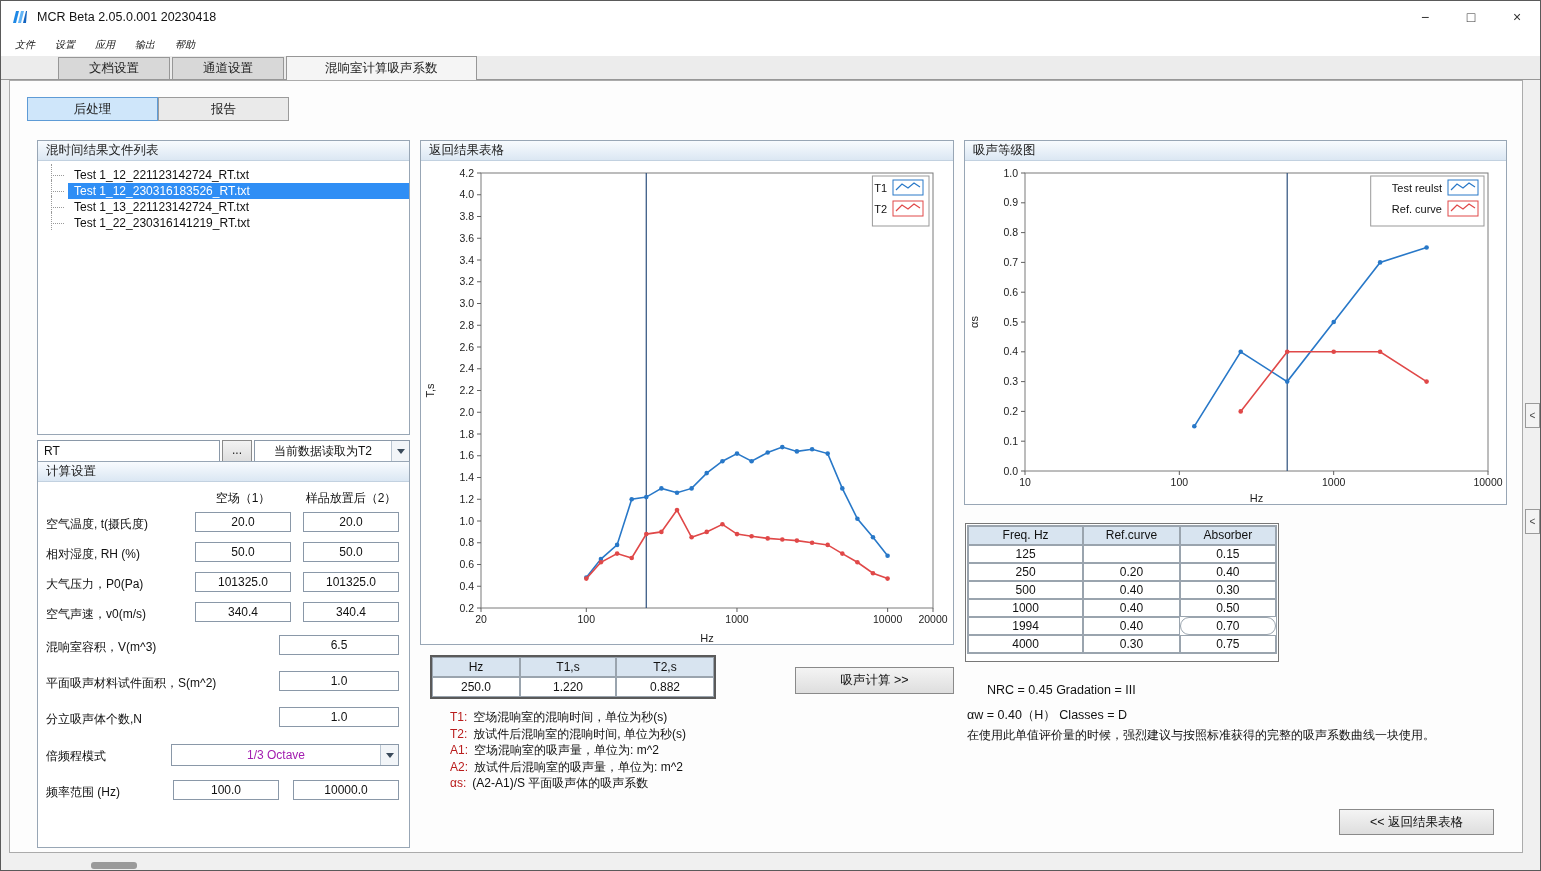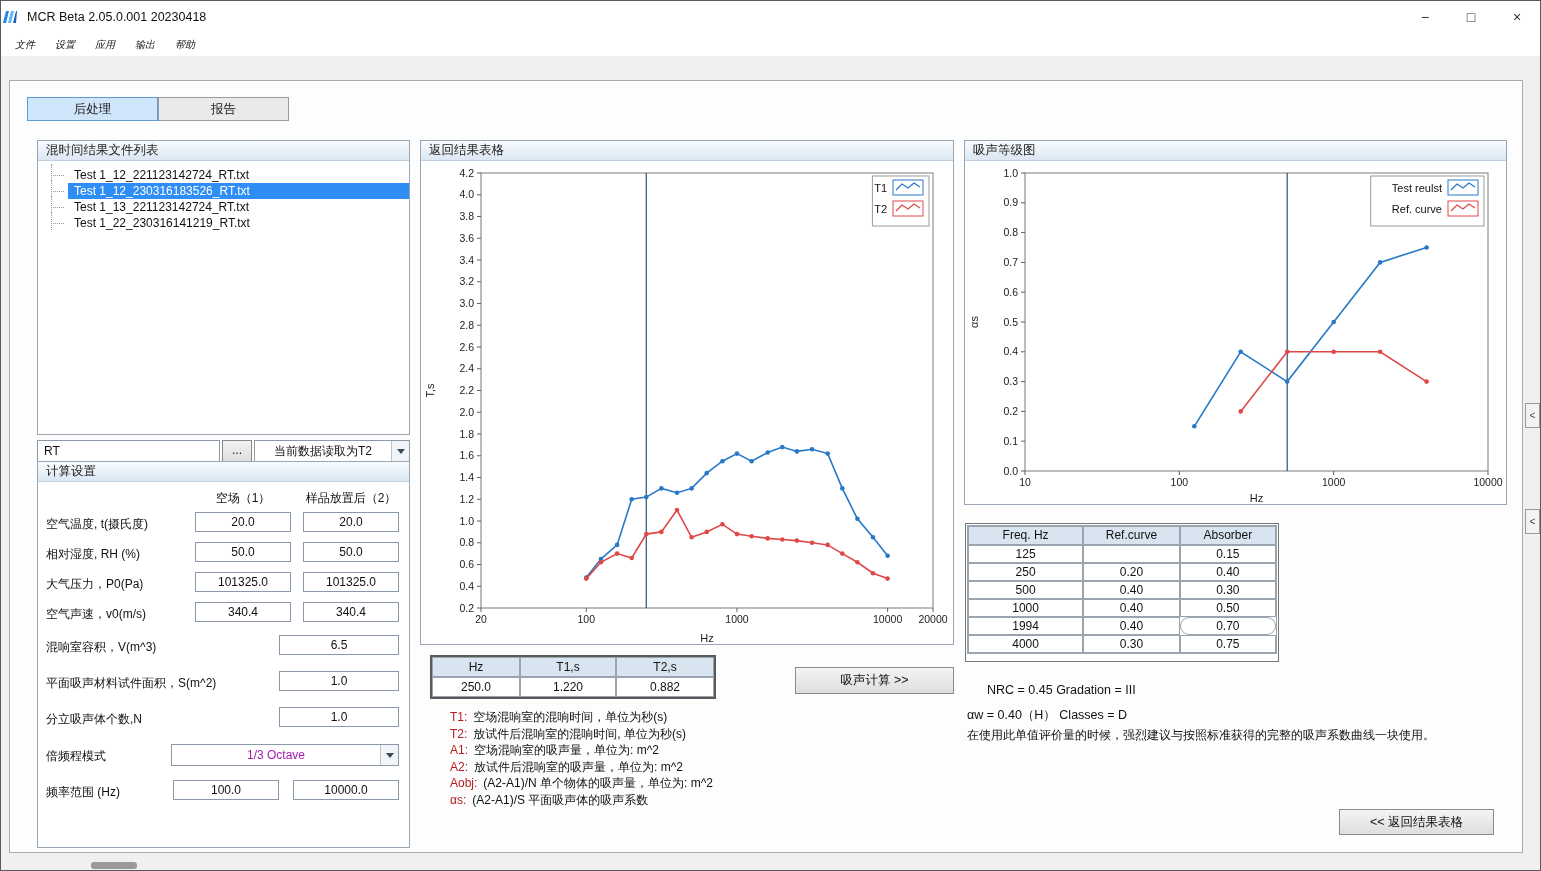--- a/index.html
+++ b/index.html
@@ -1,21 +1,21 @@
 <!DOCTYPE html>
 <html><head>
 <meta charset="utf-8">
 <style>
   *{margin:0;padding:0;box-sizing:border-box;}
   html,body{width:100%;height:100%;}
   body{font-family:"Liberation Sans","DejaVu Sans",sans-serif;background:#777;overflow:hidden;}
   .window{position:relative;width:1541px;height:871px;background:#f0f0f0;border:1px solid #5a5a5a;overflow:hidden;}
 
   
-  .titlebar{height:32px;background:#ffffff;display:flex;align-items:center;}
+  .titlebar{height:32px;background:#ffffff;display:flex;align-items:center;padding-left:10px;}
   .logo{width:18px;height:18px;margin-right:8px;flex:0 0 auto;}
   .title-text{font-size:12.5px;color:#111;}
   .win-controls{margin-left:auto;display:flex;height:32px;}
   .win-btn{width:46px;height:32px;display:flex;align-items:center;justify-content:center;font-size:14px;color:#333;cursor:default;}
 
   
   .menubar{height:23px;background:#ffffff;display:flex;align-items:center;padding-left:4px;}
   .menu-item{padding:0 10px;font-size:10px;line-height:23px;color:#111;font-style:italic;}
 
   
@@ -134,20 +134,25 @@
   </div>
 
   <div class="menubar" id="menubar">
       <div class="menu-item">文件</div>
       <div class="menu-item">设置</div>
       <div class="menu-item">应用</div>
       <div class="menu-item">输出</div>
       <div class="menu-item">帮助</div>
     </div>
 
+  <div class="tabstrip" id="tabstrip">
+      <div class="tab">文档设置</div>
+      <div class="tab">通道设置</div>
+      <div class="tab active">混响室计算吸声系数</div>
+    </div>
 
   <div class="content">
 
     <div class="subtabs" id="subtabs">
         <div class="subtab active">后处理</div>
         <div class="subtab">报告</div>
       </div>
 
     <div class="groupbox" id="group-files">
       <div class="group-header">混时间结果文件列表</div>
@@ -364,21 +369,20 @@
         </div>
       </div>
 
     <div class="push-btn" id="calc-btn">吸声计算 &gt;&gt;</div>
 
     <div class="notes" id="notes">
         <div class="note-line"><span class="note-key">T1:</span><span class="note-text">空场混响室的混响时间，单位为秒(s)</span></div>
         <div class="note-line"><span class="note-key">T2:</span><span class="note-text">放试件后混响室的混响时间, 单位为秒(s)</span></div>
         <div class="note-line"><span class="note-key">A1:</span><span class="note-text">空场混响室的吸声量，单位为: m^2</span></div>
         <div class="note-line"><span class="note-key">A2:</span><span class="note-text">放试件后混响室的吸声量，单位为: m^2</span></div>
-        <div class="note-line"><span class="note-key">Aobj:</span><span class="note-text">(A2-A1)/N 单个物体的吸声量，单位为: m^2</span></div>
         <div class="note-line"><span class="note-key">αs:</span><span class="note-text">(A2-A1)/S 平面吸声体的吸声系数</span></div>
       </div>
 
     <div class="groupbox" id="group-abs">
       <div class="group-header">吸声等级图</div>
       <svg id="abs-chart" width="541" height="345">
           <rect x="60" y="12" width="463" height="298" fill="#ffffff" stroke="#7a7a7a"></rect>
           <line x1="56" y1="310" x2="60" y2="310" stroke="#606060"></line>
           <text x="53" y="313.5" text-anchor="end" font-size="10.5" fill="#222">0.0</text>
           <line x1="56" y1="280.2" x2="60" y2="280.2" stroke="#606060"></line>

